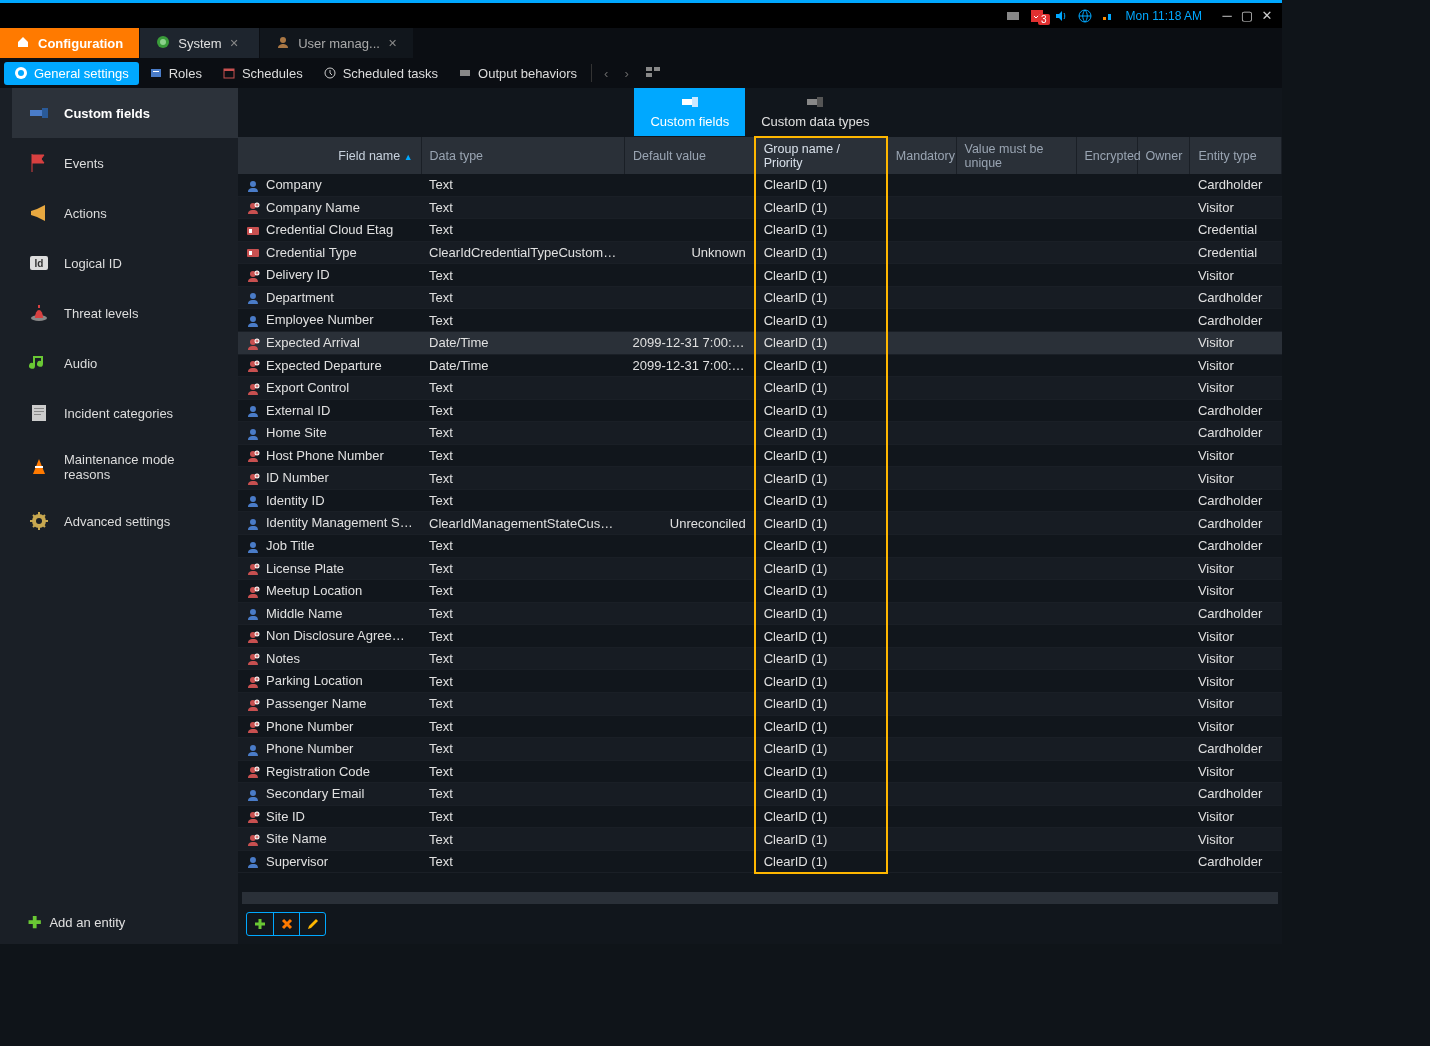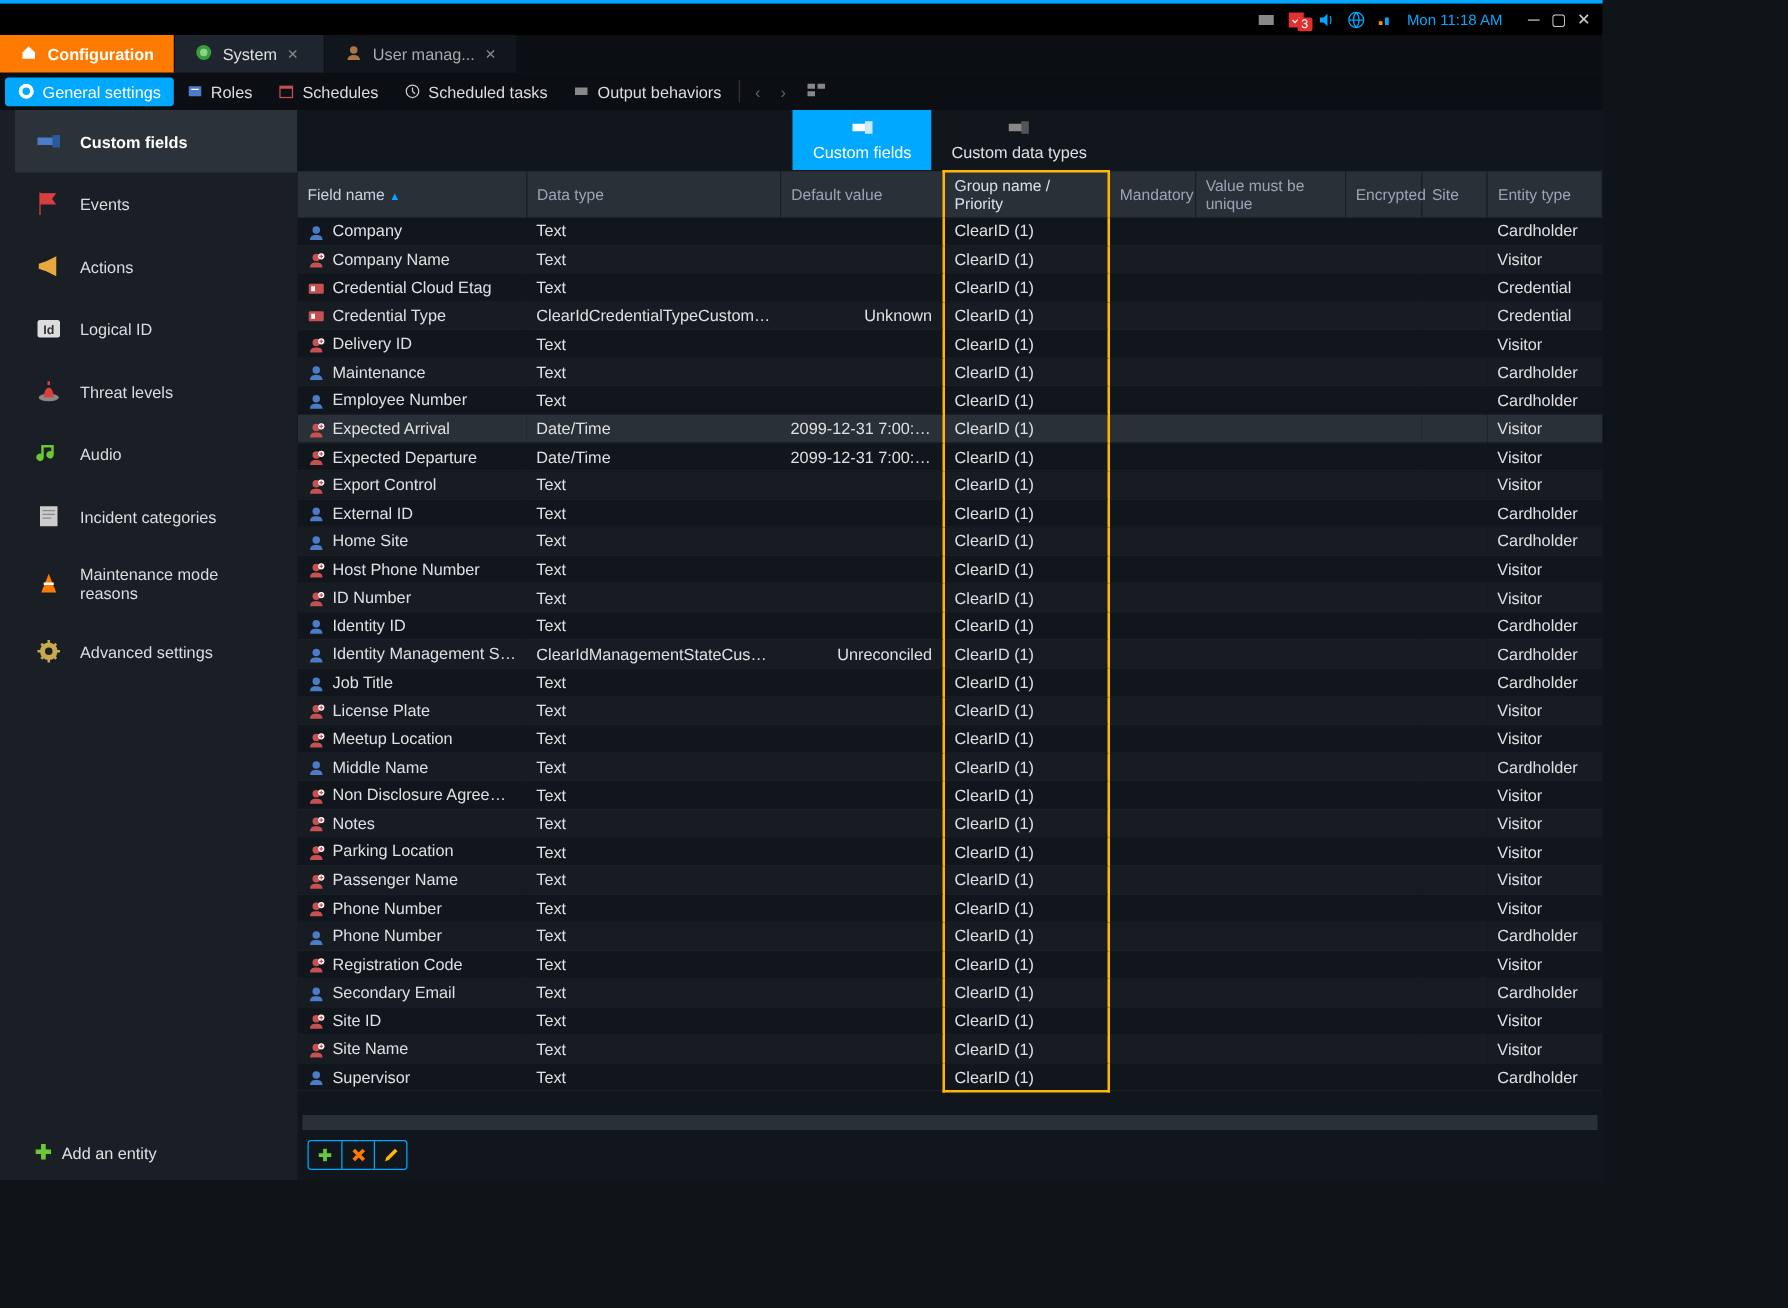--- a/index.html
+++ b/index.html
@@ -142,21 +142,21 @@
 }
 .grid th {
   background:#2a3038;
   color:#9aa5b3;
   text-align:left;
   padding:4px 8px;
   font-weight:normal;
   border-right:1px solid #1a1f26;
   font-size:12.5px;
 }
-.grid th.sorted { color:#c8d2de;}
+.grid th.sorted { color:#c8d2de;text-align:right;}
 .sort-ind { color:#00a8ff; font-size:9px;}
 .grid td {
   padding:3px 8px;
   border-bottom:1px solid #1a1f26;
   white-space:nowrap;
   overflow:hidden;
   text-overflow:ellipsis;
 }
 .grid tr:nth-child(even) td { background:#171c23;}
 .grid tr.hl td { background:#2a3038 !important;margin-left:28px;}
@@ -448,21 +448,21 @@
         <table class="grid">
           <thead>
             <tr>
               <th class="c-name sorted"><span>Field name</span> <span class="sort-ind">▲</span></th>
               <th class="c-type">Data type</th>
               <th class="c-def">Default value</th>
               <th class="c-grp groupcol-h">Group name / Priority</th>
               <th class="c-mand">Mandatory</th>
               <th class="c-uniq">Value must be unique</th>
               <th class="c-enc">Encrypted</th>
-              <th class="c-own">Site</th>
+              <th class="c-own">Owner</th>
               <th class="c-ent">Entity type</th>
             </tr>
           </thead>
           <tbody id="grid-body">
               <tr>
                 <td><span class="row-icon">
                     <svg width="14" height="14" viewBox="0 0 14 14">
                       <circle cx="7" cy="5" r="3" fill="#4a7cc8"></circle>
                       <path d="M2 13c0-3 2-4 5-4s5 1 5 4" fill="#4a7cc8"></path>
                     </svg>
@@ -543,21 +543,21 @@
                 <td></td>
                 <td></td>
                 <td>Visitor</td>
               </tr>
               <tr>
                 <td><span class="row-icon">
                     <svg width="14" height="14" viewBox="0 0 14 14">
                       <circle cx="7" cy="5" r="3" fill="#4a7cc8"></circle>
                       <path d="M2 13c0-3 2-4 5-4s5 1 5 4" fill="#4a7cc8"></path>
                     </svg>
-                  </span><span>Maintenance</span></td>
+                  </span><span>Department</span></td>
                 <td>Text</td>
                 <td style="text-align:right;"></td>
                 <td class="groupcol">ClearID (1)</td>
                 <td></td>
                 <td></td>
                 <td></td>
                 <td></td>
                 <td>Cardholder</td>
               </tr>
               <tr>

